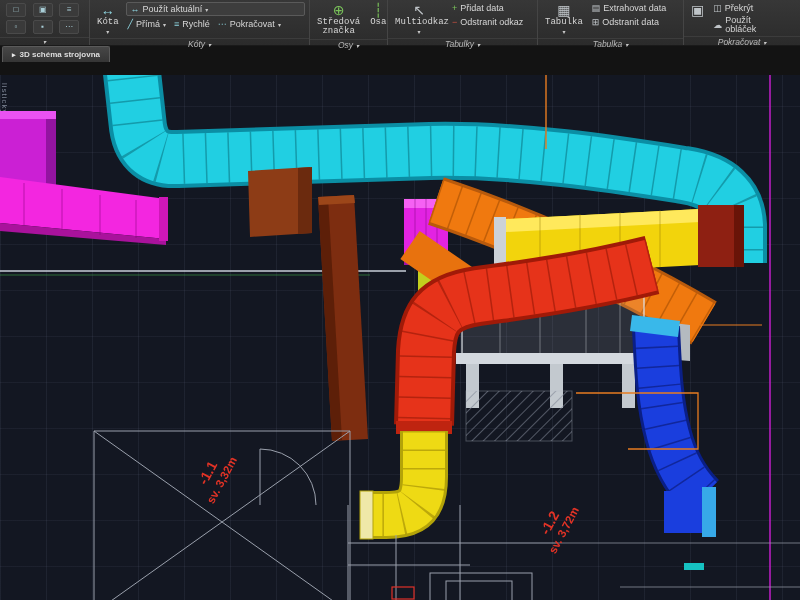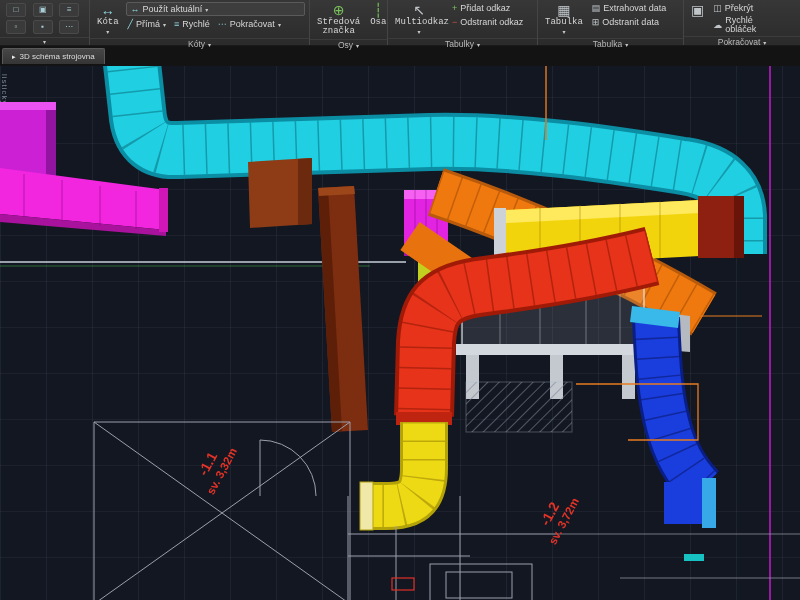--- a/index.html
+++ b/index.html
@@ -4,41 +4,41 @@
 <style>
   html,body{margin:0;padding:0;background:#000;}
   .screen{position:relative;width:800px;height:600px;overflow:hidden;background:#111;
           font-family:"Liberation Sans",sans-serif;-webkit-font-smoothing:antialiased;}
   
   .ribbon{display:flex;height:46px;background:linear-gradient(#373737,#2b2b2b);color:#d6d6d6;
           font-size:9px;border-bottom:1px solid #1a1a1a;box-sizing:border-box;}
   .panel{display:flex;flex-direction:column;border-right:1px solid #454545;box-sizing:border-box;background:transparent;}
   .panel-body{flex:1;display:flex;align-items:flex-start;padding:2px 4px;gap:4px;}
   .panel-label{height:12px;display:flex;align-items:center;justify-content:center;gap:3px;
-               color:#b8b8b8;font-size:8.5px;border-top:1px solid #3c3c3c;cursor:default;}
+               color:#b8b8b8;font-size:8.5px;border-top:1px solid #3c3c3c;cursor:default;font-style:italic;}
   .bigbtn{display:flex;flex-direction:column;align-items:center;justify-content:flex-start;gap:1px;
           padding:1px 3px;border-radius:2px;cursor:pointer;text-align:center;}
   .bigbtn .lbl{line-height:9px;max-width:48px;font-family:Liberation Mono, monospace;}
   .icon{font-style:normal;line-height:1;display:inline-block;}
   .icon.big{font-size:14px;color:#8fd7e2;}
   .icon.sm{font-size:9px;color:#8fd7e2;}
   .icon.green{color:#7ac35a;}
   .icon.red{color:#d05040;}
   .icon.gray{color:#bfc4c8;}
   .caret{font-size:6px;color:#c8c8c8;}
   .col{display:flex;flex-direction:column;gap:2px;flex:1;}
   .row{display:flex;gap:4px;}
   .combo{display:flex;align-items:center;gap:3px;border:1px solid #5a5a5a;background:#3d3d3d;
          height:12px;padding:0 4px;border-radius:2px;cursor:pointer;}
   .smallbtn{display:flex;align-items:center;gap:3px;padding:0 2px;height:12px;cursor:pointer;border-radius:2px;}
   .edge-grid{display:grid;grid-template-columns:repeat(3,1fr);gap:3px;padding:3px 6px;flex:1;}
   .edge-btn{width:18px;height:12px;border:1px solid #4a4a4a;background:#3a3a3a;border-radius:2px;
             display:flex;align-items:center;justify-content:center;font-size:8px;color:#a8cdd6;cursor:pointer;}
   
-  .tabbar{height:20px;background:#131313;display:flex;align-items:center;}
+  .tabbar{height:29px;background:#131313;display:flex;align-items:flex-start;font-weight:bold;}
   .tab{margin-left:2px;height:15px;background:linear-gradient(#474747,#353535);border:1px solid #5a5a5a;
        border-bottom:none;display:flex;align-items:center;gap:4px;padding:0 9px;font-size:8px;
        color:#dedede;border-radius:2px 2px 0 0;cursor:pointer;}
   .tab-icon{color:#e8e8e8;font-size:7px;}
   
   .viewport{position:relative;width:800px;height:538px;background-color:#131722;overflow:hidden;cursor:crosshair;
     background-image:
       repeating-linear-gradient(90deg, rgba(150,162,195,0.09) 0 1px, transparent 1px 46px),
       repeating-linear-gradient(0deg,  rgba(150,162,195,0.07) 0 1px, transparent 1px 46px);}
   .viewport svg{position:absolute;inset:0;}
@@ -136,21 +136,21 @@
     <div class="panel" style="width:150px">
       <div class="panel-body">
         <div class="bigbtn">
           <span class="icon big gray">↖</span>
           <span class="lbl">Multiodkaz</span>
           <span class="caret">▾</span>
         </div>
         <div class="col">
           <div class="smallbtn">
             <span class="icon sm green">+</span>
-            <span>Přidat odkaz</span>
+            <span>Přidat data</span>
           </div>
           <div class="smallbtn">
             <span class="icon sm red">−</span>
             <span>Odstranit odkaz</span>
           </div>
         </div>
       </div>
       <div class="panel-label">
         <span>Tabulky</span>
         <span class="caret">▾</span>
@@ -186,21 +186,21 @@
         <div class="bigbtn">
           <span class="icon big gray">▣</span>
         </div>
         <div class="col">
           <div class="smallbtn">
             <span class="icon sm gray">◫</span>
             <span>Překrýt</span>
           </div>
           <div class="smallbtn" style="height:auto">
             <span class="icon sm gray">☁</span>
-            <span style="max-width:52px;line-height:9px">Rychlé obláček</span>
+            <span style="max-width:52px;line-height:9px">Použít obláček</span>
           </div>
         </div>
       </div>
       <div class="panel-label">
         <span>Pokračovat</span>
         <span class="caret">▾</span>
       </div>
     </div>
   </div>
 

